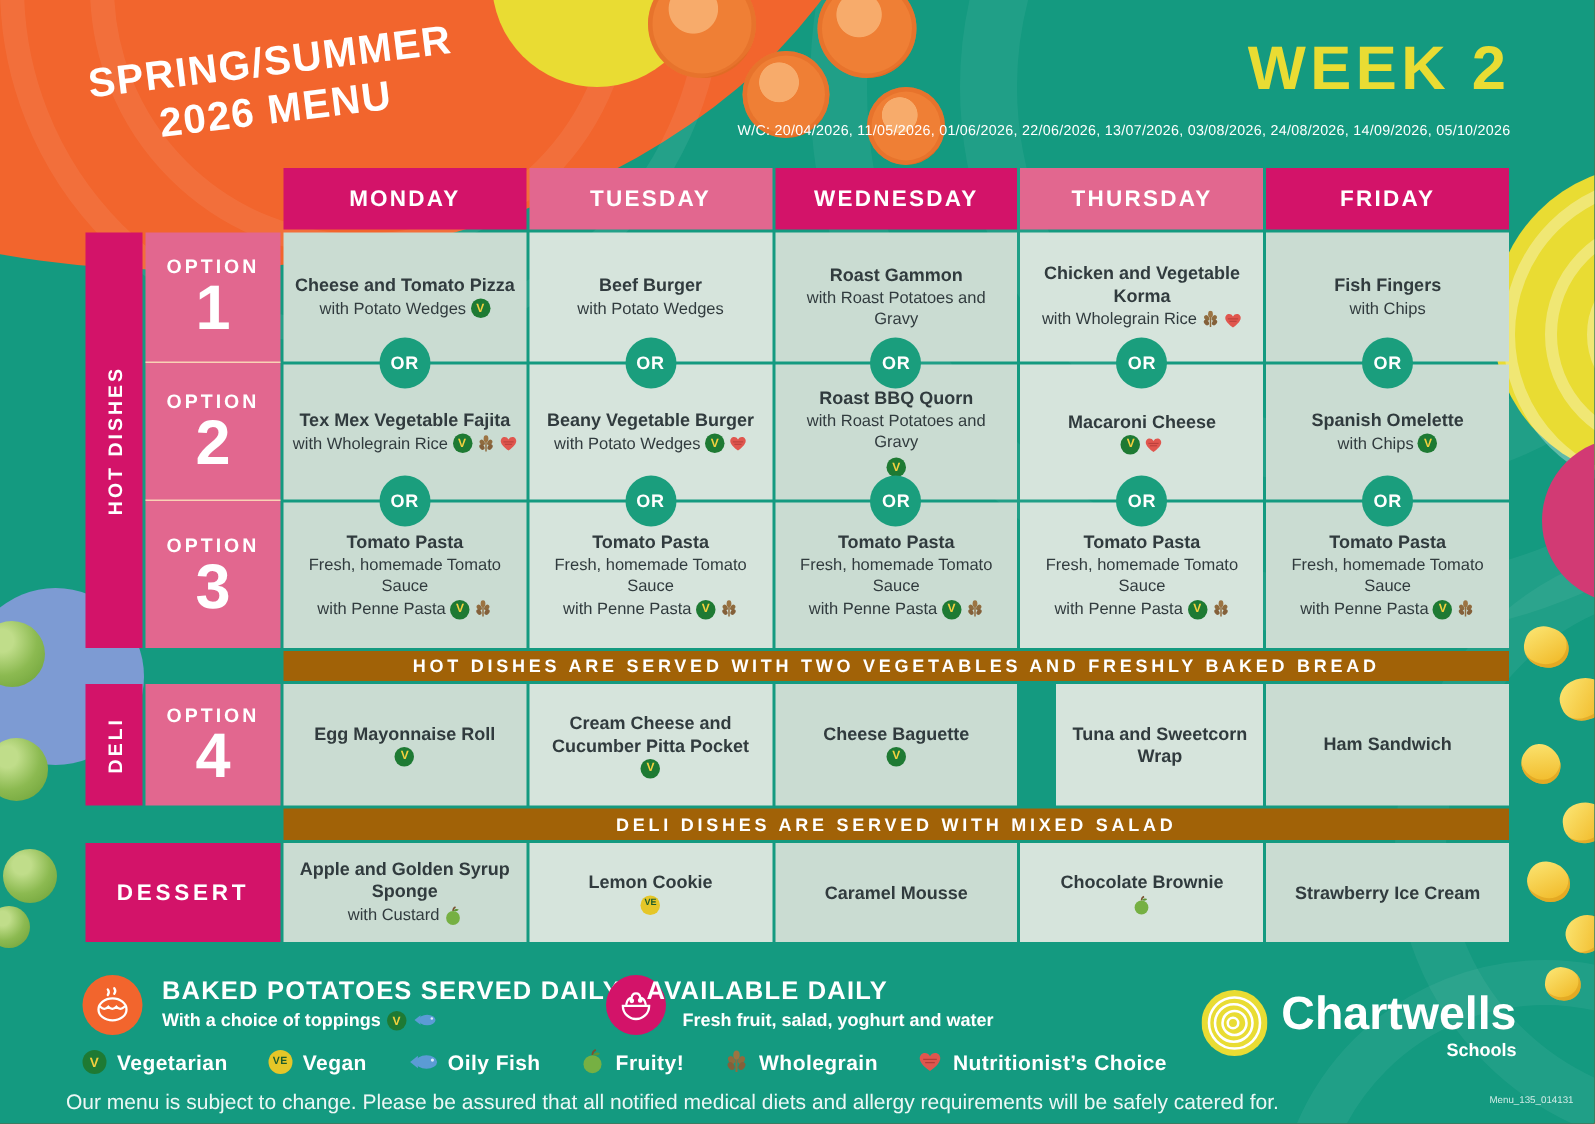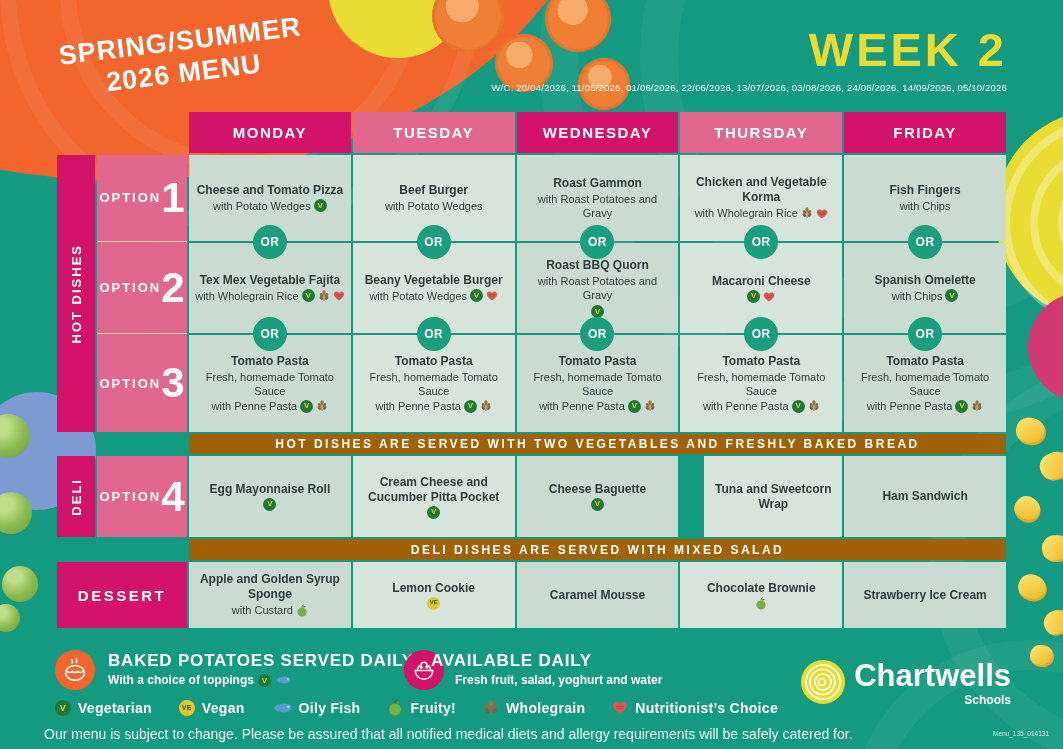--- a/index.html
+++ b/index.html
@@ -23,39 +23,39 @@
   .pea{background:radial-gradient(circle at 35% 30%, #c0dd8a 0 18%, #8cba51 55%, #699e35 100%);}
   .corn{position:absolute;background:linear-gradient(135deg,#fae06a 15%,#f2bd2e 80%);border-radius:46% 54% 50% 50%;box-shadow:inset -2px -2px 0 rgba(213,150,24,.5);}
   
   .menu-title{
     position:absolute;left:42px;top:26px;width:280px;text-align:center;
     color:#fff;font-weight:bold;font-size:27px;line-height:1.18;letter-spacing:1px;
     transform:rotate(-7deg);
   }
   .week-label{
     position:absolute;right:56px;top:22px;color:#e9dc33;font-weight:bold;
-    font-size:47px;letter-spacing:3px;text-align:right;
+    font-size:41px;letter-spacing:3px;text-align:right;
   }
   .week-commencing{
     position:absolute;right:56px;top:82px;color:#fff;font-size:9.5px;letter-spacing:.2px;text-align:right;
   }
   
   .menu-grid{
     position:absolute;left:57px;top:112px;width:949px;height:518px;
     display:grid;gap:2px;
     grid-template-columns:38px 90px repeat(5,1fr);
     grid-template-rows:41px 86px 90px 97px 20px 81px 21px 66px;
   }
   .day-header{display:flex;align-items:center;justify-content:center;color:#fff;font-weight:bold;font-size:15px;letter-spacing:1.5px;}
   .day-dark{background:#d31369;}
   .day-light{background:#e2678f;}
   .side-strip{background:#d31369;display:flex;align-items:center;justify-content:center;}
   .side-strip span{writing-mode:vertical-rl;transform:rotate(180deg);color:#fff;font-weight:bold;font-size:13px;letter-spacing:2px;}
   .opt-col{background:#e2678f;display:flex;flex-direction:column;}
-  .opt-block{display:flex;flex-direction:row;align-items:center;justify-content:center;color:#fff;}
+  .opt-block{display:flex;flex-direction:column;align-items:center;justify-content:center;color:#fff;}
   .opt-col .opt-block{border-top:1px solid rgba(255,238,190,.8);}
   .opt-col .opt-block:first-child{border-top:none;}
   .opt-word{font-weight:bold;font-size:13px;letter-spacing:2px;}
   .opt-num{font-weight:bold;font-size:42px;line-height:.95;}
   .banner{background:#a16207;display:flex;align-items:center;justify-content:center;color:#fff;font-weight:bold;font-size:12px;letter-spacing:2.5px;}
   .dessert-label{background:#d31369;display:flex;align-items:center;justify-content:center;color:#fff;font-weight:bold;font-size:15px;letter-spacing:2.5px;}
   .cell{position:relative;display:flex;flex-direction:column;align-items:center;justify-content:center;text-align:center;padding:4px 6px;color:#313b3e;}
   .cell-a{background:#cadcd2;}
   .cell-b{background:#d6e4dc;}
   .cell-title{font-weight:bold;font-size:12px;line-height:1.25;}

